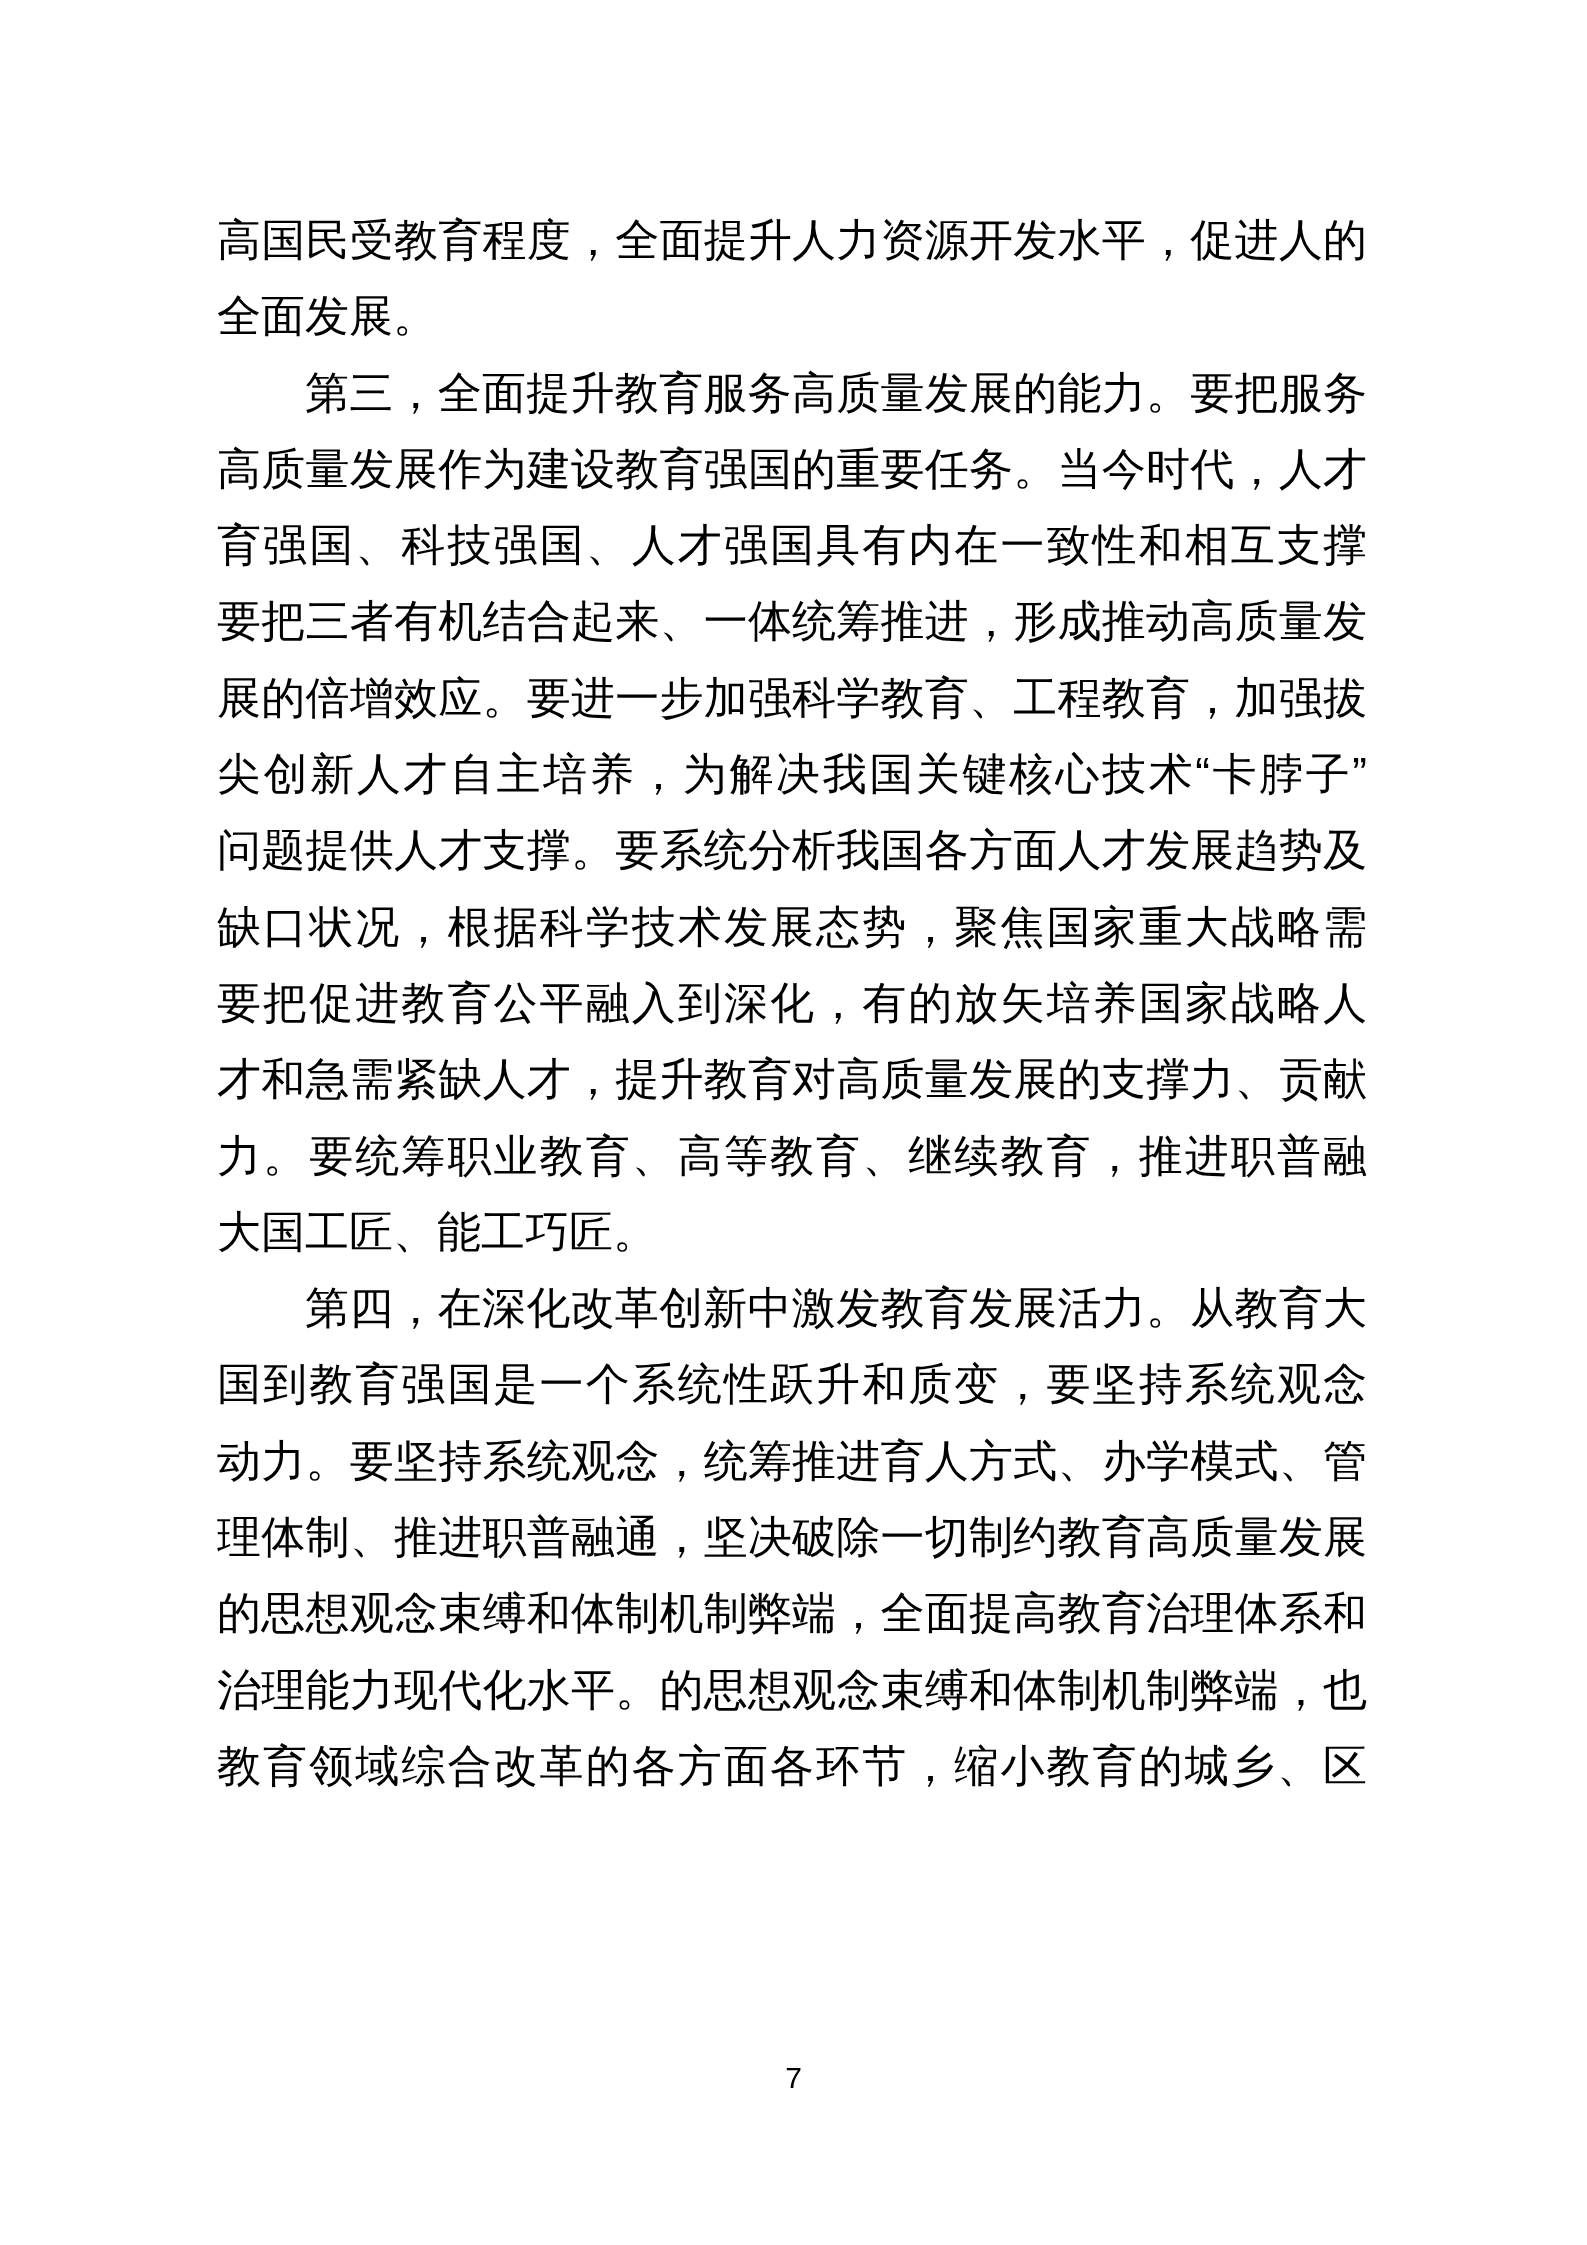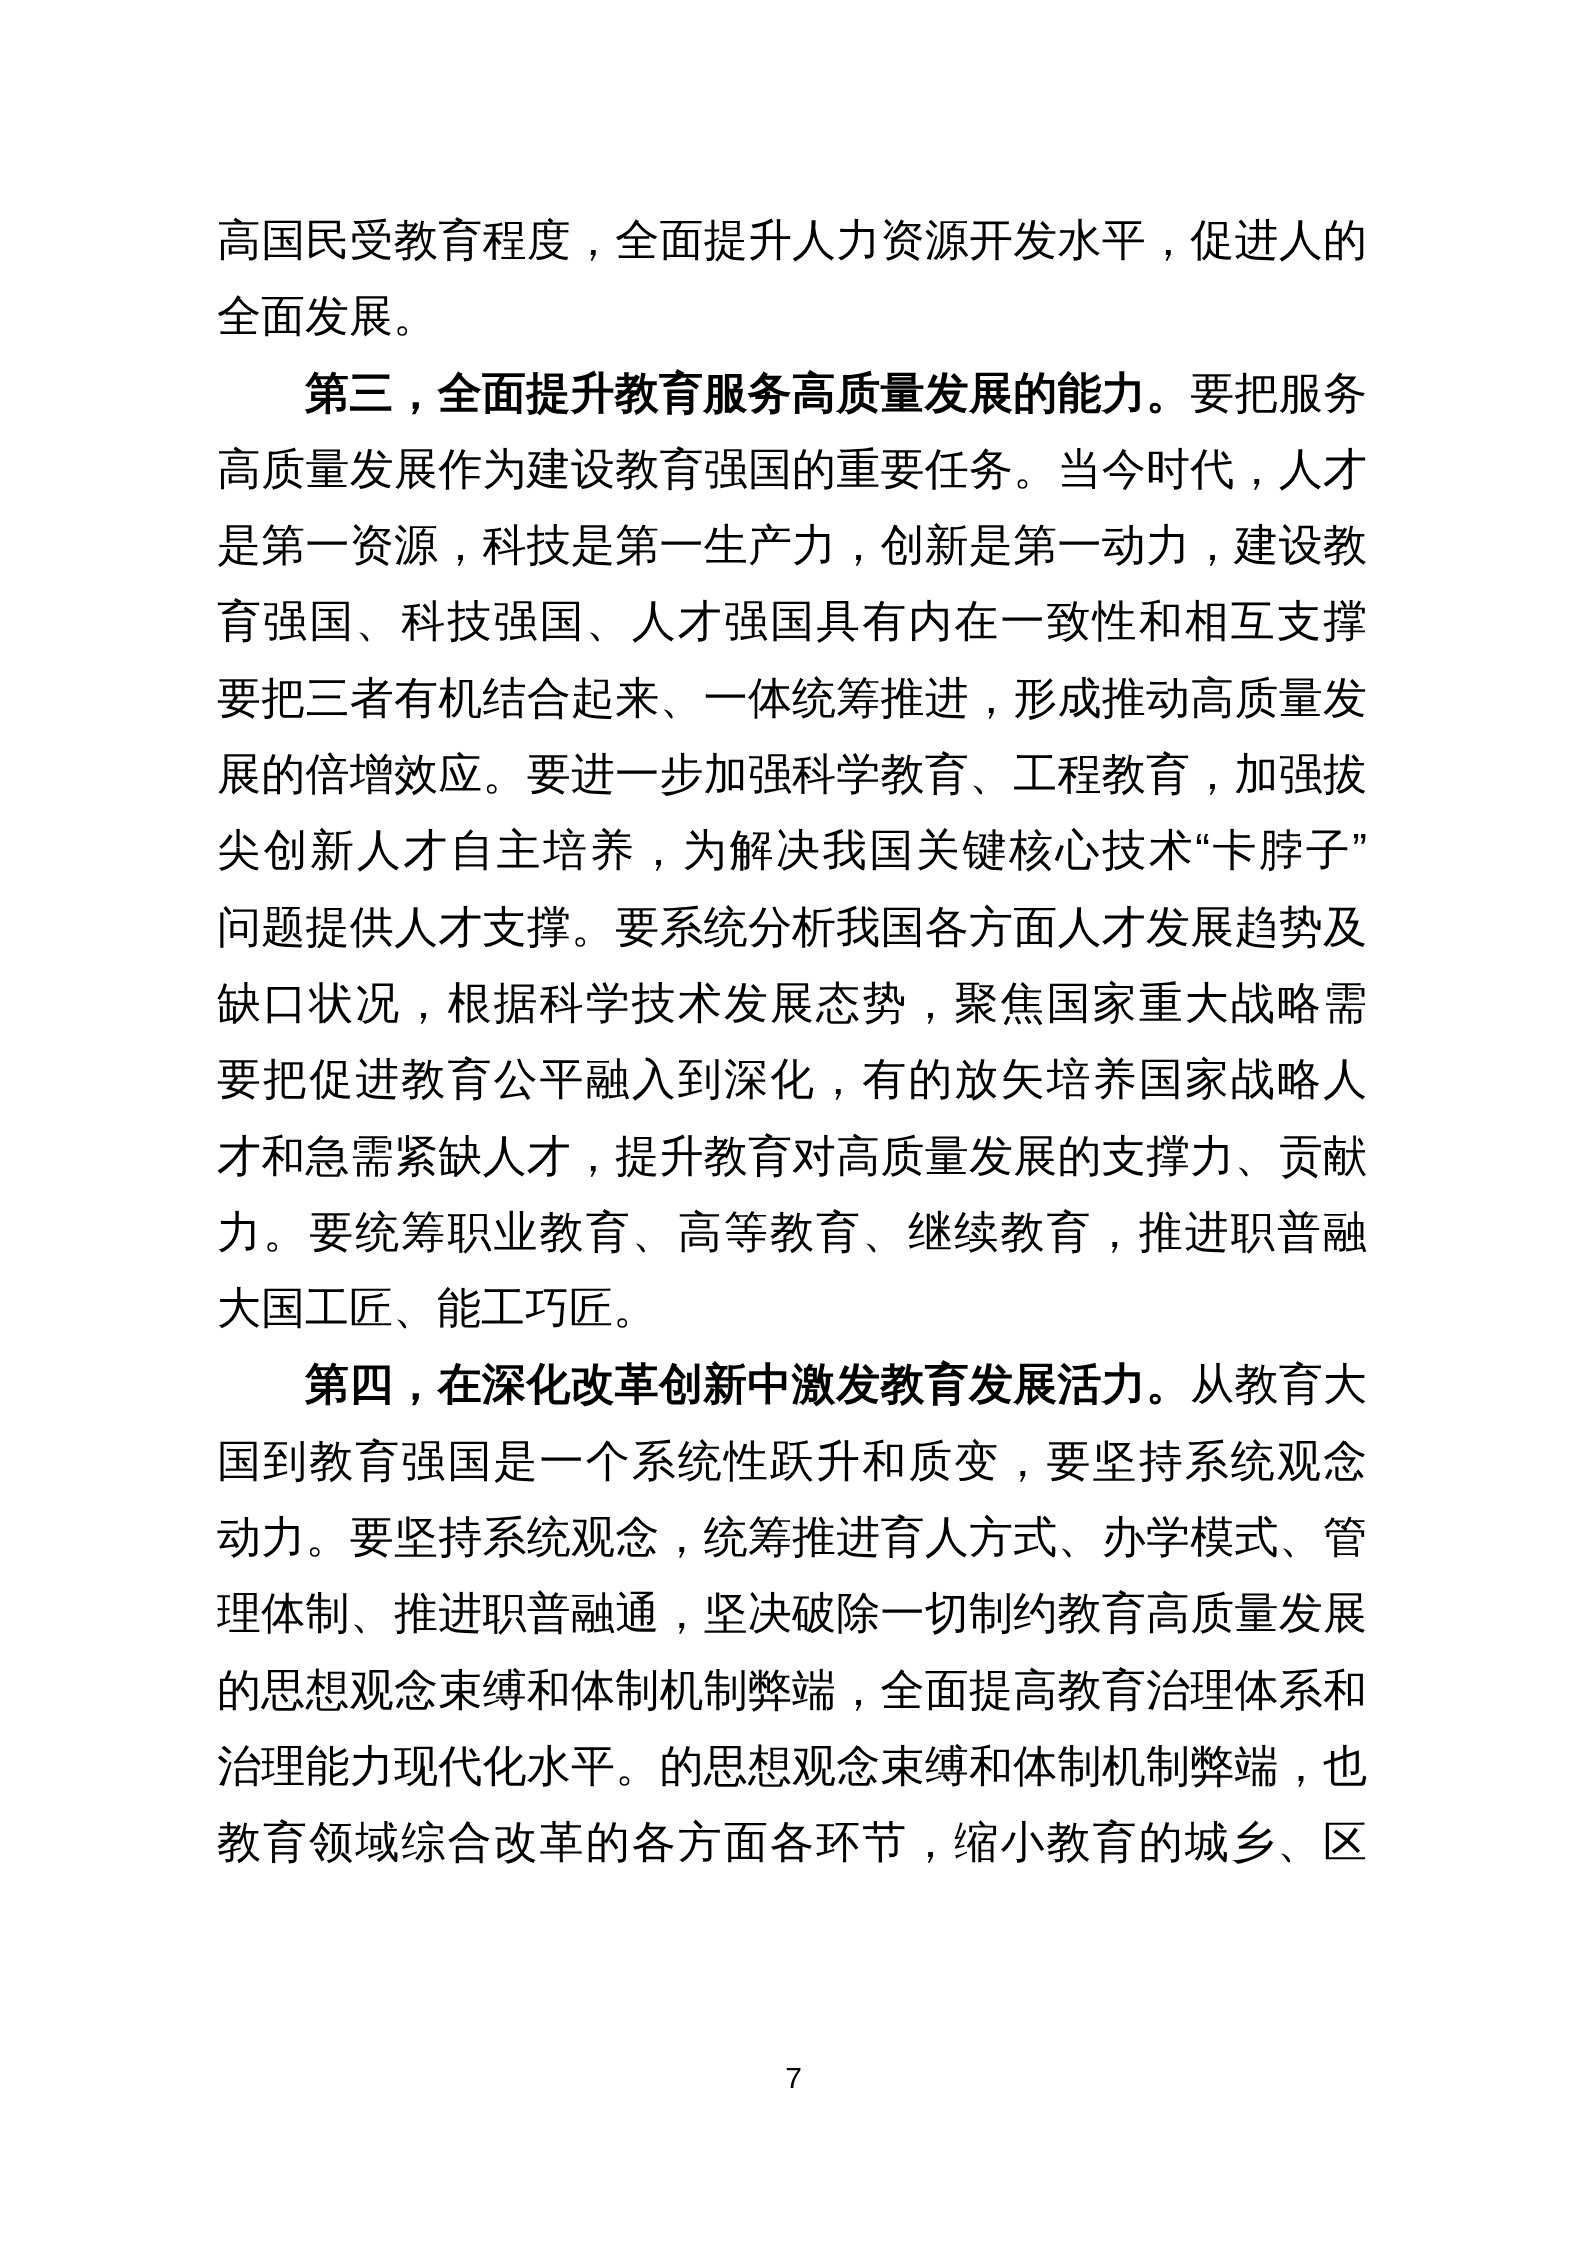--- a/index.html
+++ b/index.html
@@ -33,42 +33,41 @@
     overflow: hidden;
     white-space: normal;
   }
   .line.para-end {
     text-align-last: left;
   }
   .line.indent {
     text-indent: 88px;
   }
   .seg { font-weight: normal; }
-  .seg.bold { font-weight: bold; }
+  .seg.bold { font-weight: normal; }
   .page-number {
     position: absolute;
     left: 0;
     top: 2058px;
     width: 100%;
     text-align: center;
     font-size: 30px;
     line-height: 40px;
     color: #000000;
   }
 </style>
 </head>
 <body>
 
 <div class="page" style="background: rgb(255, 255, 255); color: rgb(0, 0, 0);">
   <main class="doc-body" id="doc-body">
       <div class="line"><span class="seg">高国民受教育程度，全面提升人力资源开发水平，促进人的</span></div>
       <div class="line para-end"><span class="seg">全面发展。</span></div>
       <div class="line indent"><span class="seg bold">第三，全面提升教育服务高质量发展的能力。</span><span class="seg">要把服务</span></div>
       <div class="line"><span class="seg">高质量发展作为建设教育强国的重要任务。当今时代，人才</span></div>
-      <div class="line"><span class="seg">是第一资源，科技是第一生产力，创新是第一动力，建设教</span></div>
       <div class="line"><span class="seg">育强国、科技强国、人才强国具有内在一致性和相互支撑性，</span></div>
       <div class="line"><span class="seg">要把三者有机结合起来、一体统筹推进，形成推动高质量发</span></div>
       <div class="line"><span class="seg">展的倍增效应。要进一步加强科学教育、工程教育，加强拔</span></div>
       <div class="line"><span class="seg">尖创新人才自主培养，为解决我国关键核心技术“卡脖子”</span></div>
       <div class="line"><span class="seg">问题提供人才支撑。要系统分析我国各方面人才发展趋势及</span></div>
       <div class="line"><span class="seg">缺口状况，根据科学技术发展态势，聚焦国家重大战略需求，</span></div>
       <div class="line"><span class="seg">要把促进教育公平融入到深化，有的放矢培养国家战略人</span></div>
       <div class="line"><span class="seg">才和急需紧缺人才，提升教育对高质量发展的支撑力、贡献</span></div>
       <div class="line"><span class="seg">力。要统筹职业教育、高等教育、继续教育，推进职普融通、</span></div>
       <div class="line para-end"><span class="seg">大国工匠、能工巧匠。</span></div>

